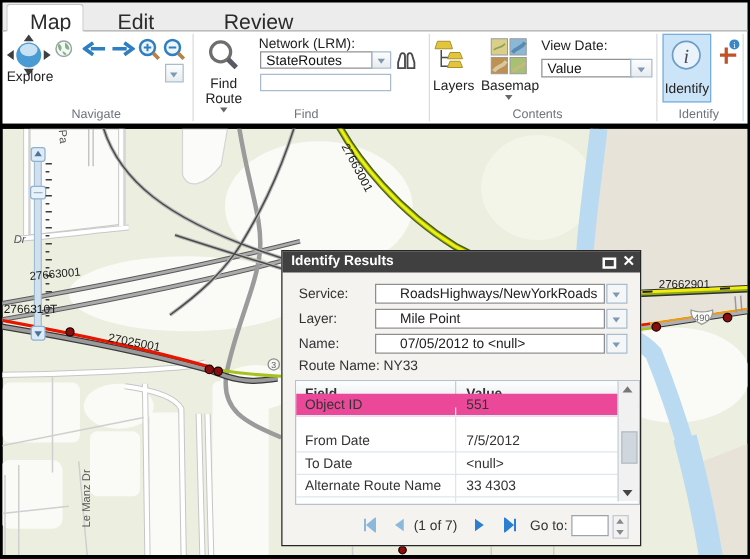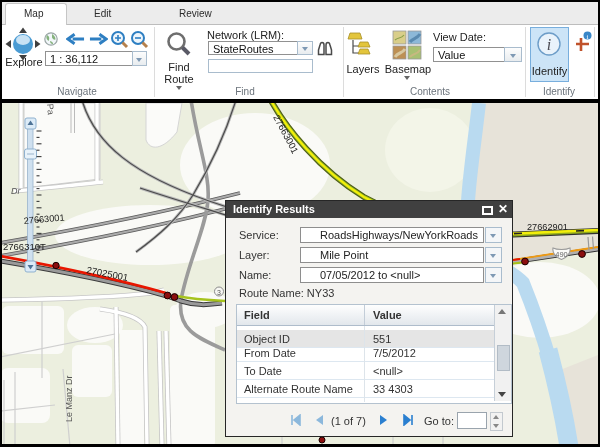--- a/index.html
+++ b/index.html
@@ -2,21 +2,21 @@
 <html><head>
 <meta charset="utf-8">
 <style>
 html,body{margin:0;padding:0;}
 body{width:600px;height:447px;position:relative;overflow:hidden;font-family:"Liberation Sans",sans-serif;background:#000;}
 #win{position:absolute;left:0;top:0;width:600px;height:447px;background:#000;}
 .abs{position:absolute;}
 
 #tabbar{position:absolute;left:2px;top:2px;width:596px;height:22px;background:#ececec;border-bottom:1px solid #bdbdbd;}
 #maptab{position:absolute;left:3px;top:1px;width:60px;height:22px;background:#fff;border:1px solid #c6c6c6;border-bottom:none;border-radius:3px 3px 0 0;}
-.tabtxt{position:absolute;top:6px;font-size:10px;color:#2b2b2b;}
+.tabtxt{position:absolute;top:6px;font-size:17px;color:#2b2b2b;}
 #ribbon{position:absolute;left:2px;top:25px;width:596px;height:74px;background:#fff;}
 .gsep{position:absolute;top:2px;width:1px;height:70px;background:#dcdcdc;}
 .glabel{position:absolute;top:61px;font-size:10px;color:#6b737b;text-align:center;}
 .rlabel{position:absolute;font-size:11px;color:#222;}
 .combo{position:absolute;background:#fff;border:1px solid #919191;}
 .combo .tx{position:absolute;left:4px;top:1px;font-size:11px;color:#111;white-space:nowrap;}
 .cbtn{position:absolute;background:linear-gradient(#fdfdfd,#e8ecef);border:1px solid #a9bccd;}
 .cbtn:after{content:"";position:absolute;left:50%;top:50%;margin:-1px 0 0 -3.5px;border:3.5px solid transparent;border-top:4.5px solid #7e99b4;}
 .field{position:absolute;background:#fff;border:1px solid #a9bccd;}
 
@@ -257,23 +257,20 @@
    <svg class="abs" style="left:108px;top:5px;" width="19" height="19" viewBox="0 0 19 19">
      <circle cx="8" cy="8" r="6" fill="#eef6fc" stroke="#2e7fc2" stroke-width="2"></circle>
      <path d="M8,5 L8,11 M5,8 L11,8" stroke="#2e7fc2" stroke-width="1.6"></path>
      <path d="M12.5,12.5 L17,17" stroke="#b5814d" stroke-width="3"></path>
    </svg>
    <svg class="abs" style="left:128px;top:5px;" width="19" height="19" viewBox="0 0 19 19">
      <circle cx="8" cy="8" r="6" fill="#eef6fc" stroke="#2e7fc2" stroke-width="2"></circle>
      <path d="M5,8 L11,8" stroke="#2e7fc2" stroke-width="1.6"></path>
      <path d="M12.5,12.5 L17,17" stroke="#b5814d" stroke-width="3"></path>
    </svg>
-   <div class="combo" style="left:43px;top:26px;width:87px;height:13px;">
-        <span class="tx">1 : 36,112</span>
-      </div>
    <div class="cbtn" style="left:130px;top:26px;width:13px;height:13px;"></div>
    <div class="glabel" style="left:45px;width:60px;">Navigate</div>
 
    <svg class="abs" style="left:164px;top:6px;" width="26" height="26" viewBox="0 0 26 26">
      <circle cx="10.5" cy="10.5" r="8" fill="none" stroke="#6e6e6e" stroke-width="2.6"></circle>
      <path d="M16.5,16.5 L23,23" stroke="#5a5a66" stroke-width="4"></path>
    </svg>
    <span class="rlabel" style="left:156px;top:36px;width:42px;text-align:center;">Find<br>Route</span>
    <div class="abs" style="left:174px;top:61px;width:0;height:0;border:3px solid transparent;border-top:4px solid #666;"></div>
    <span class="rlabel" style="left:205px;top:4px;">Network (LRM):</span>
@@ -354,21 +351,21 @@
       </div>
    <div class="dbtn" style="top:66px;"></div>
    <span class="dlab" style="top:86px;">Route Name: NY33</span>
    <div id="tbl">
      <div id="tblhead">
        <span class="h" style="left:7px;">Field</span>
        <span class="h" style="left:136px;">Value</span>
        <div class="vline" style="left:127px;height:20px;"></div>
 
      </div>
-     <div class="trow" style="top:25px;background:#e5e5e5;">
+     <div class="trow" style="top:10px;background:#ec4899;">
           <span class="c1">Object ID</span>
           <span class="c2">551</span>
         </div>
      <div class="trow" style="top:39px;">
           <span class="c1">From Date</span>
           <span class="c2">7/5/2012</span>
         </div>
      <div class="trow" style="top:57px;">
           <span class="c1">To Date</span>
           <span class="c2">&lt;null&gt;</span>

